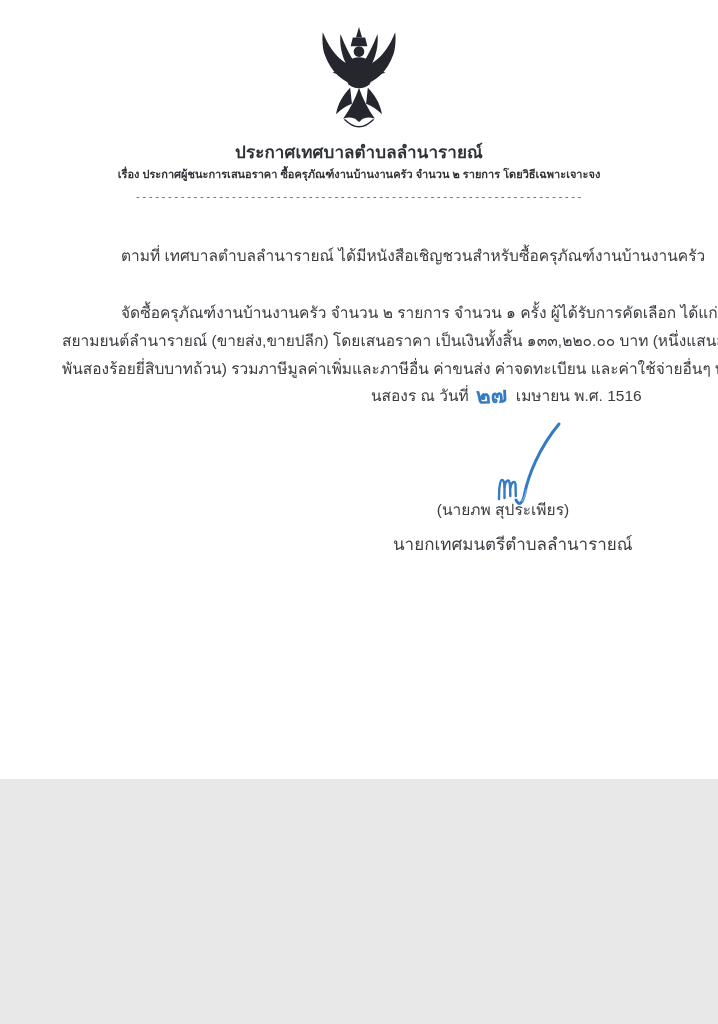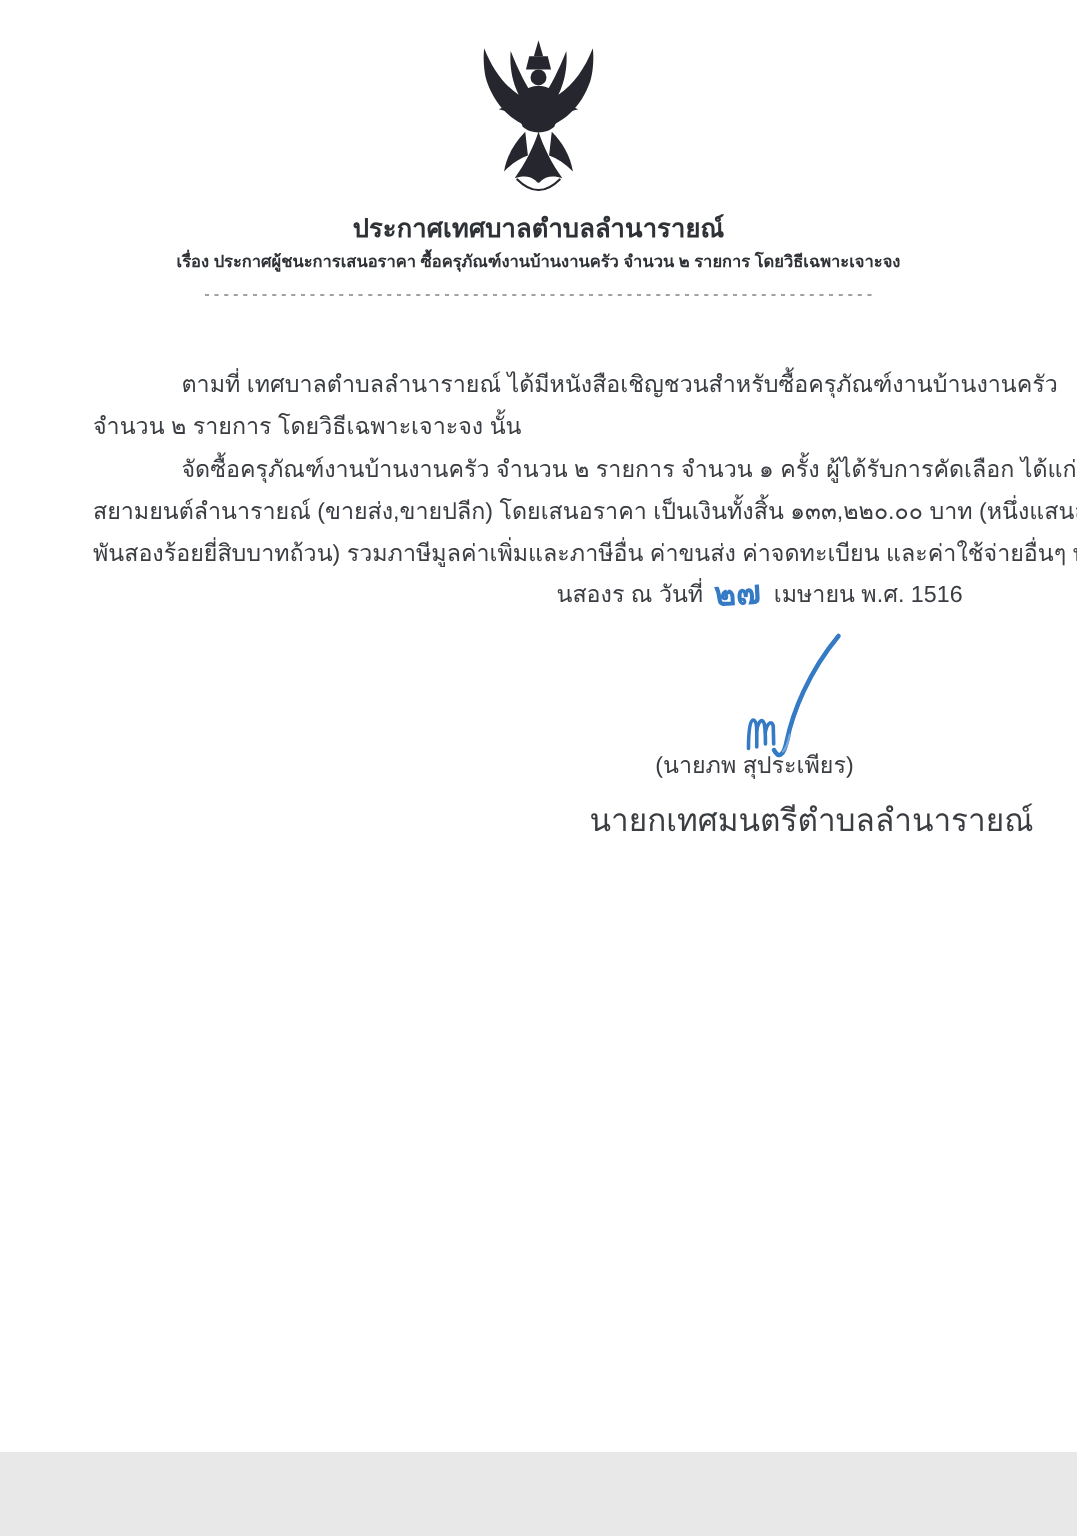--- a/index.html
+++ b/index.html
@@ -1,18 +1,18 @@
 <!DOCTYPE html>
 <html style="--page-bg: #ffffff; --ink: #3a3d41; --title-ink: #2e3135; --emblem-ink: #26272e; --signature-blue: #357ac4;"><head>
 <meta charset="utf-8">
 <style>
   html,body{margin:0;padding:0;background:#e8e8e8;}
   .page{
     position:relative;
-    width:718px;height:968px;
+    width:718px;height:779px;
     margin:0 auto;
     background:var(--page-bg,#ffffff);
     font-family:"Liberation Sans","DejaVu Sans",sans-serif;
     color:var(--ink,#3a3d41);
     overflow:hidden;
   }
   .emblem{
     position:absolute;top:24px;left:50%;
     transform:translateX(-50%);
     width:106px;height:110px;
@@ -66,21 +66,21 @@
     position:absolute;left:493px;top:421px;
     width:80px;height:88px;
   }
   .sig-mark svg{width:100%;height:100%;}
   .sig-name{
     position:absolute;top:497px;left:403px;width:200px;
     text-align:center;font-size:15.5px;white-space:nowrap;
   }
   .sig-pos{
     position:absolute;top:530px;left:393px;width:220px;
-    text-align:center;font-size:21px;white-space:nowrap;
+    text-align:center;font-size:17px;white-space:nowrap;
   }
 </style>
 </head>
 <body>
 
 <div class="page">
 
   <div class="emblem">
     <svg viewBox="0 0 120 120" aria-hidden="true">
       <g fill="#26272e" stroke="none">
@@ -110,21 +110,20 @@
         <path d="M44,106 C50,112 56,114 60,114 C64,114 70,112 76,106"></path>
       </g>
     </svg>
   </div>
 
   <div class="doc-title">ประกาศเทศบาลตำบลลำนารายณ์</div>
   <div class="doc-subject">เรื่อง ประกาศผู้ชนะการเสนอราคา ซื้อครุภัณฑ์งานบ้านงานครัว จำนวน ๒ รายการ โดยวิธีเฉพาะเจาะจง</div>
   <div class="divider">----------------------------------------------------------------------</div>
 
   <div class="bodyline l-p1l1">ตามที่ เทศบาลตำบลลำนารายณ์ ได้มีหนังสือเชิญชวนสำหรับซื้อครุภัณฑ์งานบ้านงานครัว</div>
-  <div class="bodyline l-p1l2">จำนวน ๒ รายการ โดยวิธีเฉพาะเจาะจง  นั้น</div>
   <div class="bodyline l-p2l1">จัดซื้อครุภัณฑ์งานบ้านงานครัว จำนวน ๒ รายการ จำนวน ๑ ครั้ง ผู้ได้รับการคัดเลือก ได้แก่</div>
   <div class="bodyline l-p2l2">สยามยนต์ลำนารายณ์ (ขายส่ง,ขายปลีก) โดยเสนอราคา เป็นเงินทั้งสิ้น ๑๓๓,๒๒๐.๐๐ บาท (หนึ่งแสนสามหมื่นสาม</div>
   <div class="bodyline l-p2l3">พันสองร้อยยี่สิบบาทถ้วน) รวมภาษีมูลค่าเพิ่มและภาษีอื่น ค่าขนส่ง ค่าจดทะเบียน และค่าใช้จ่ายอื่นๆ ทั้งปวง</div>
 
   <div class="date-line">
     <span>นสองร ณ วันที่</span><span class="hand-day">๒๗</span><span>เมษายน พ.ศ. 1516</span>
   </div>
 
   <div class="sig-mark">
     <svg viewBox="0 0 80 88" aria-hidden="true">

